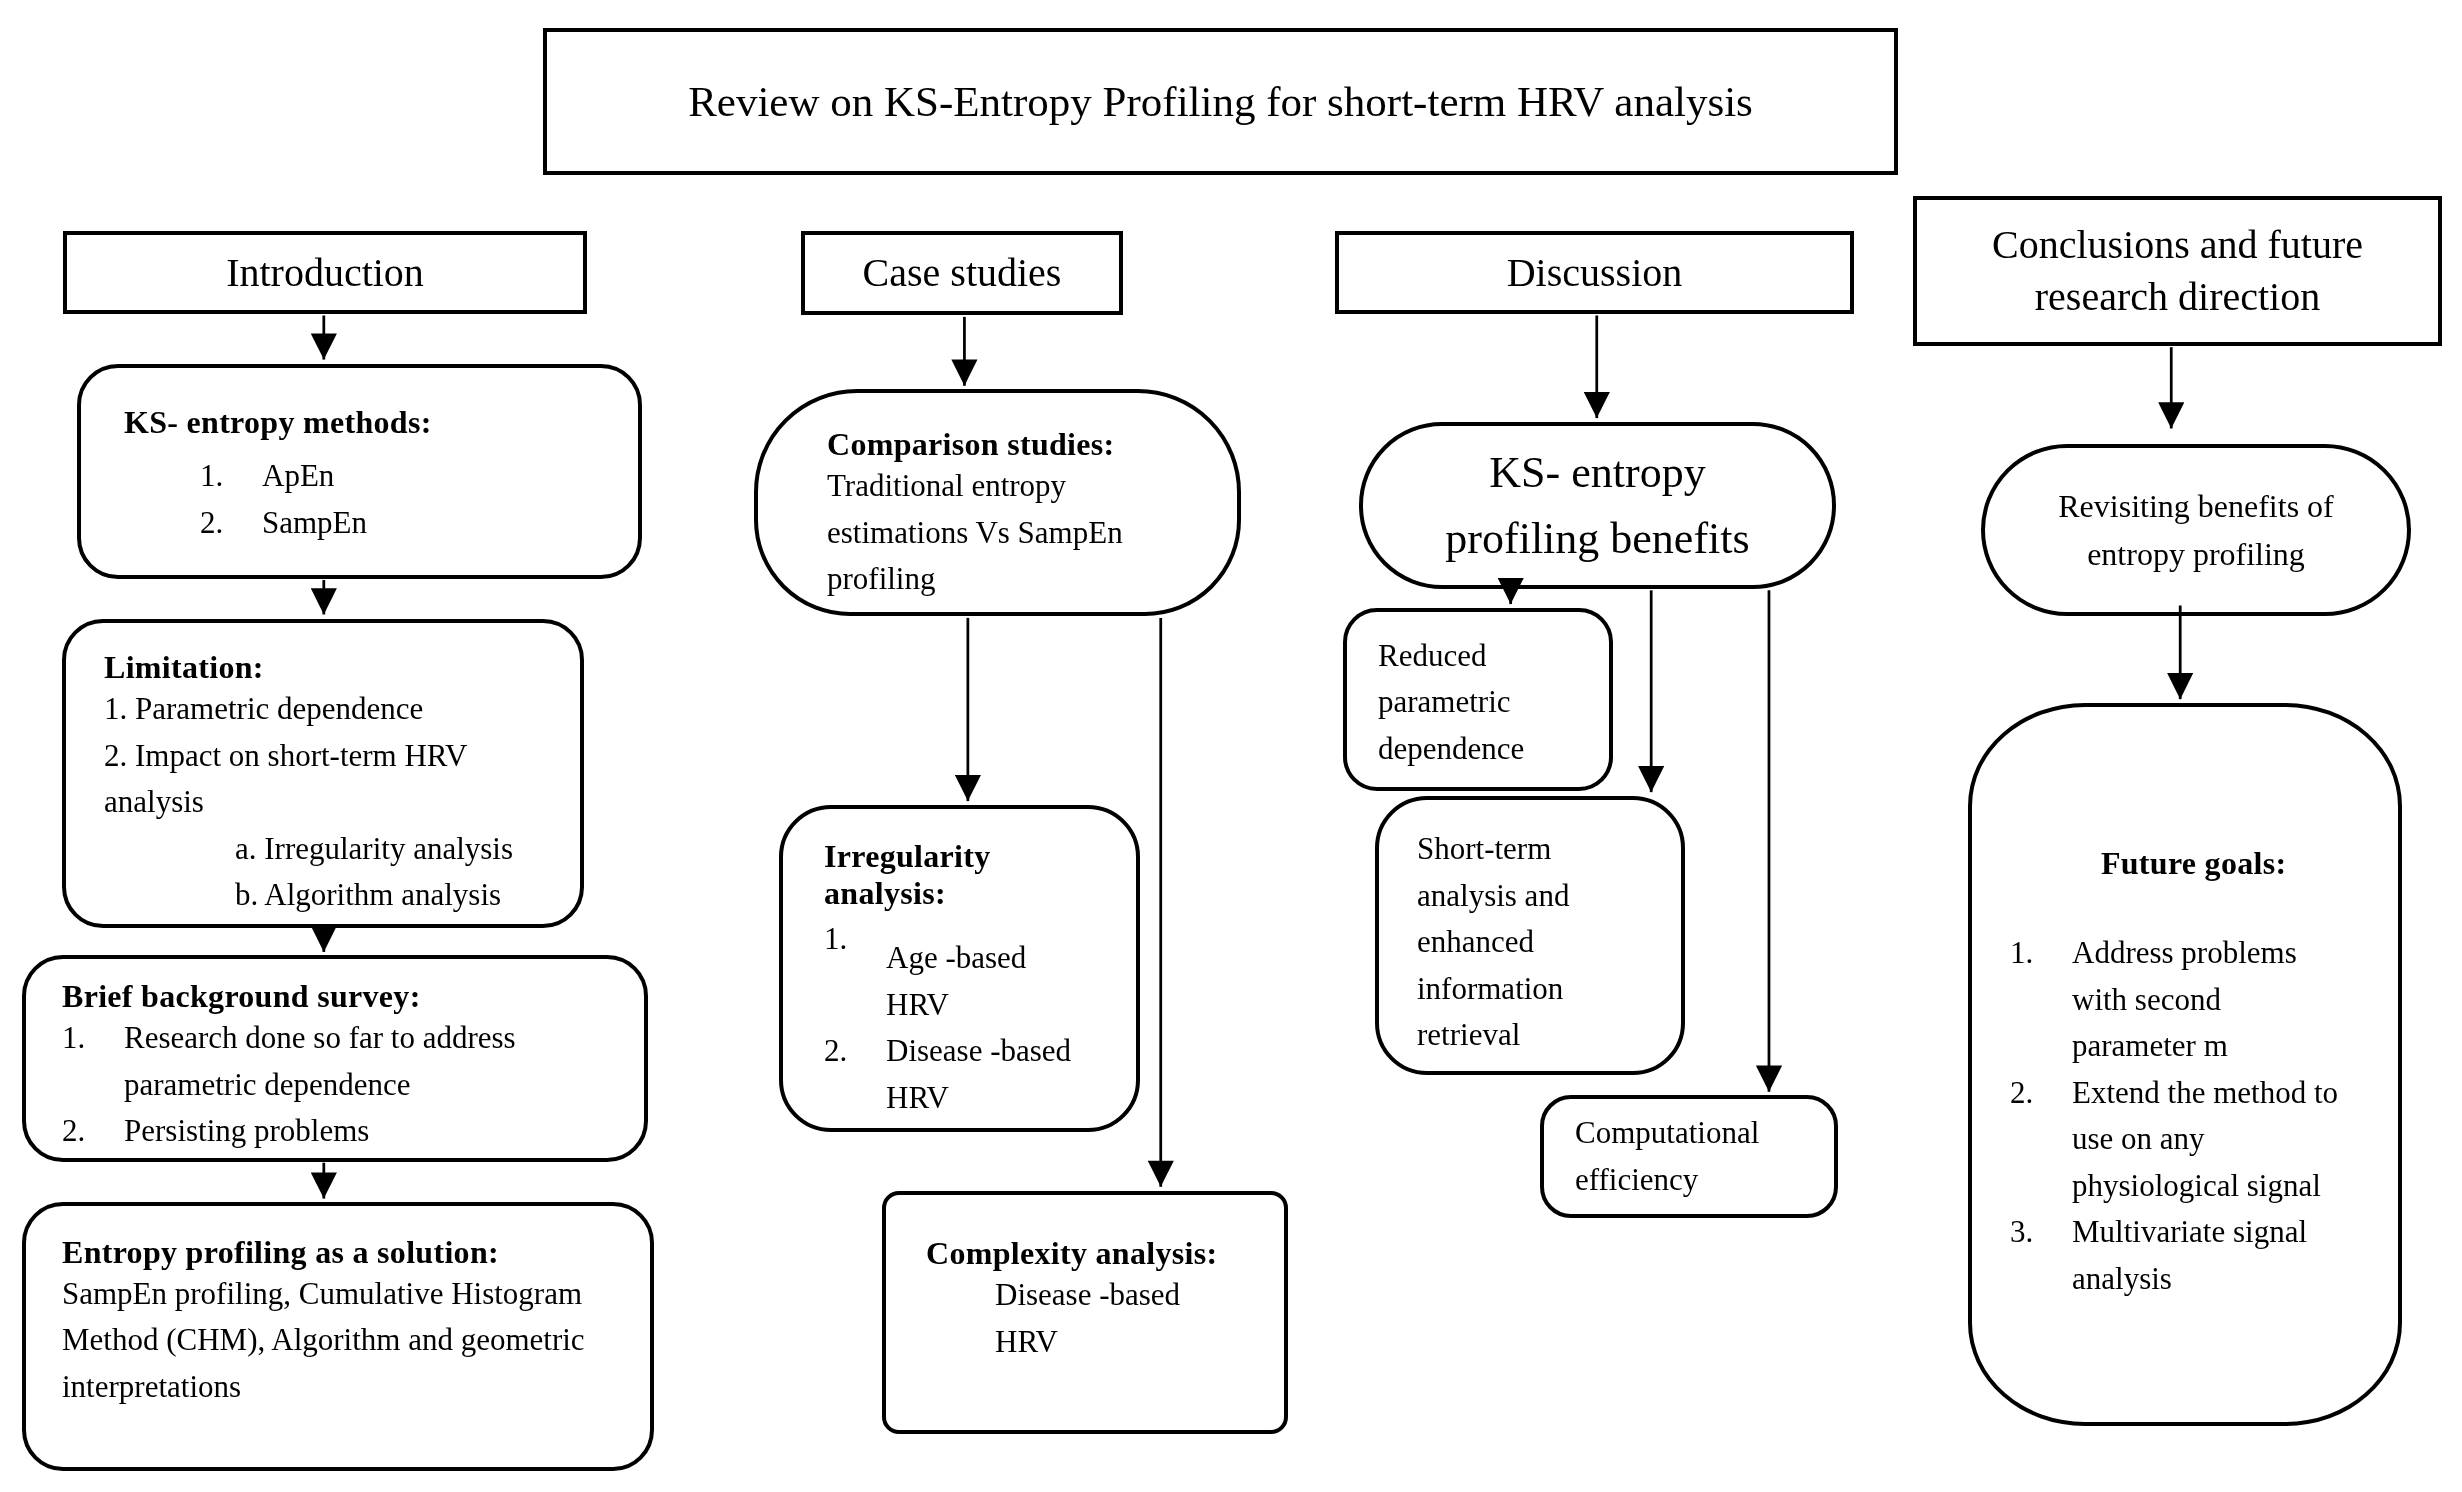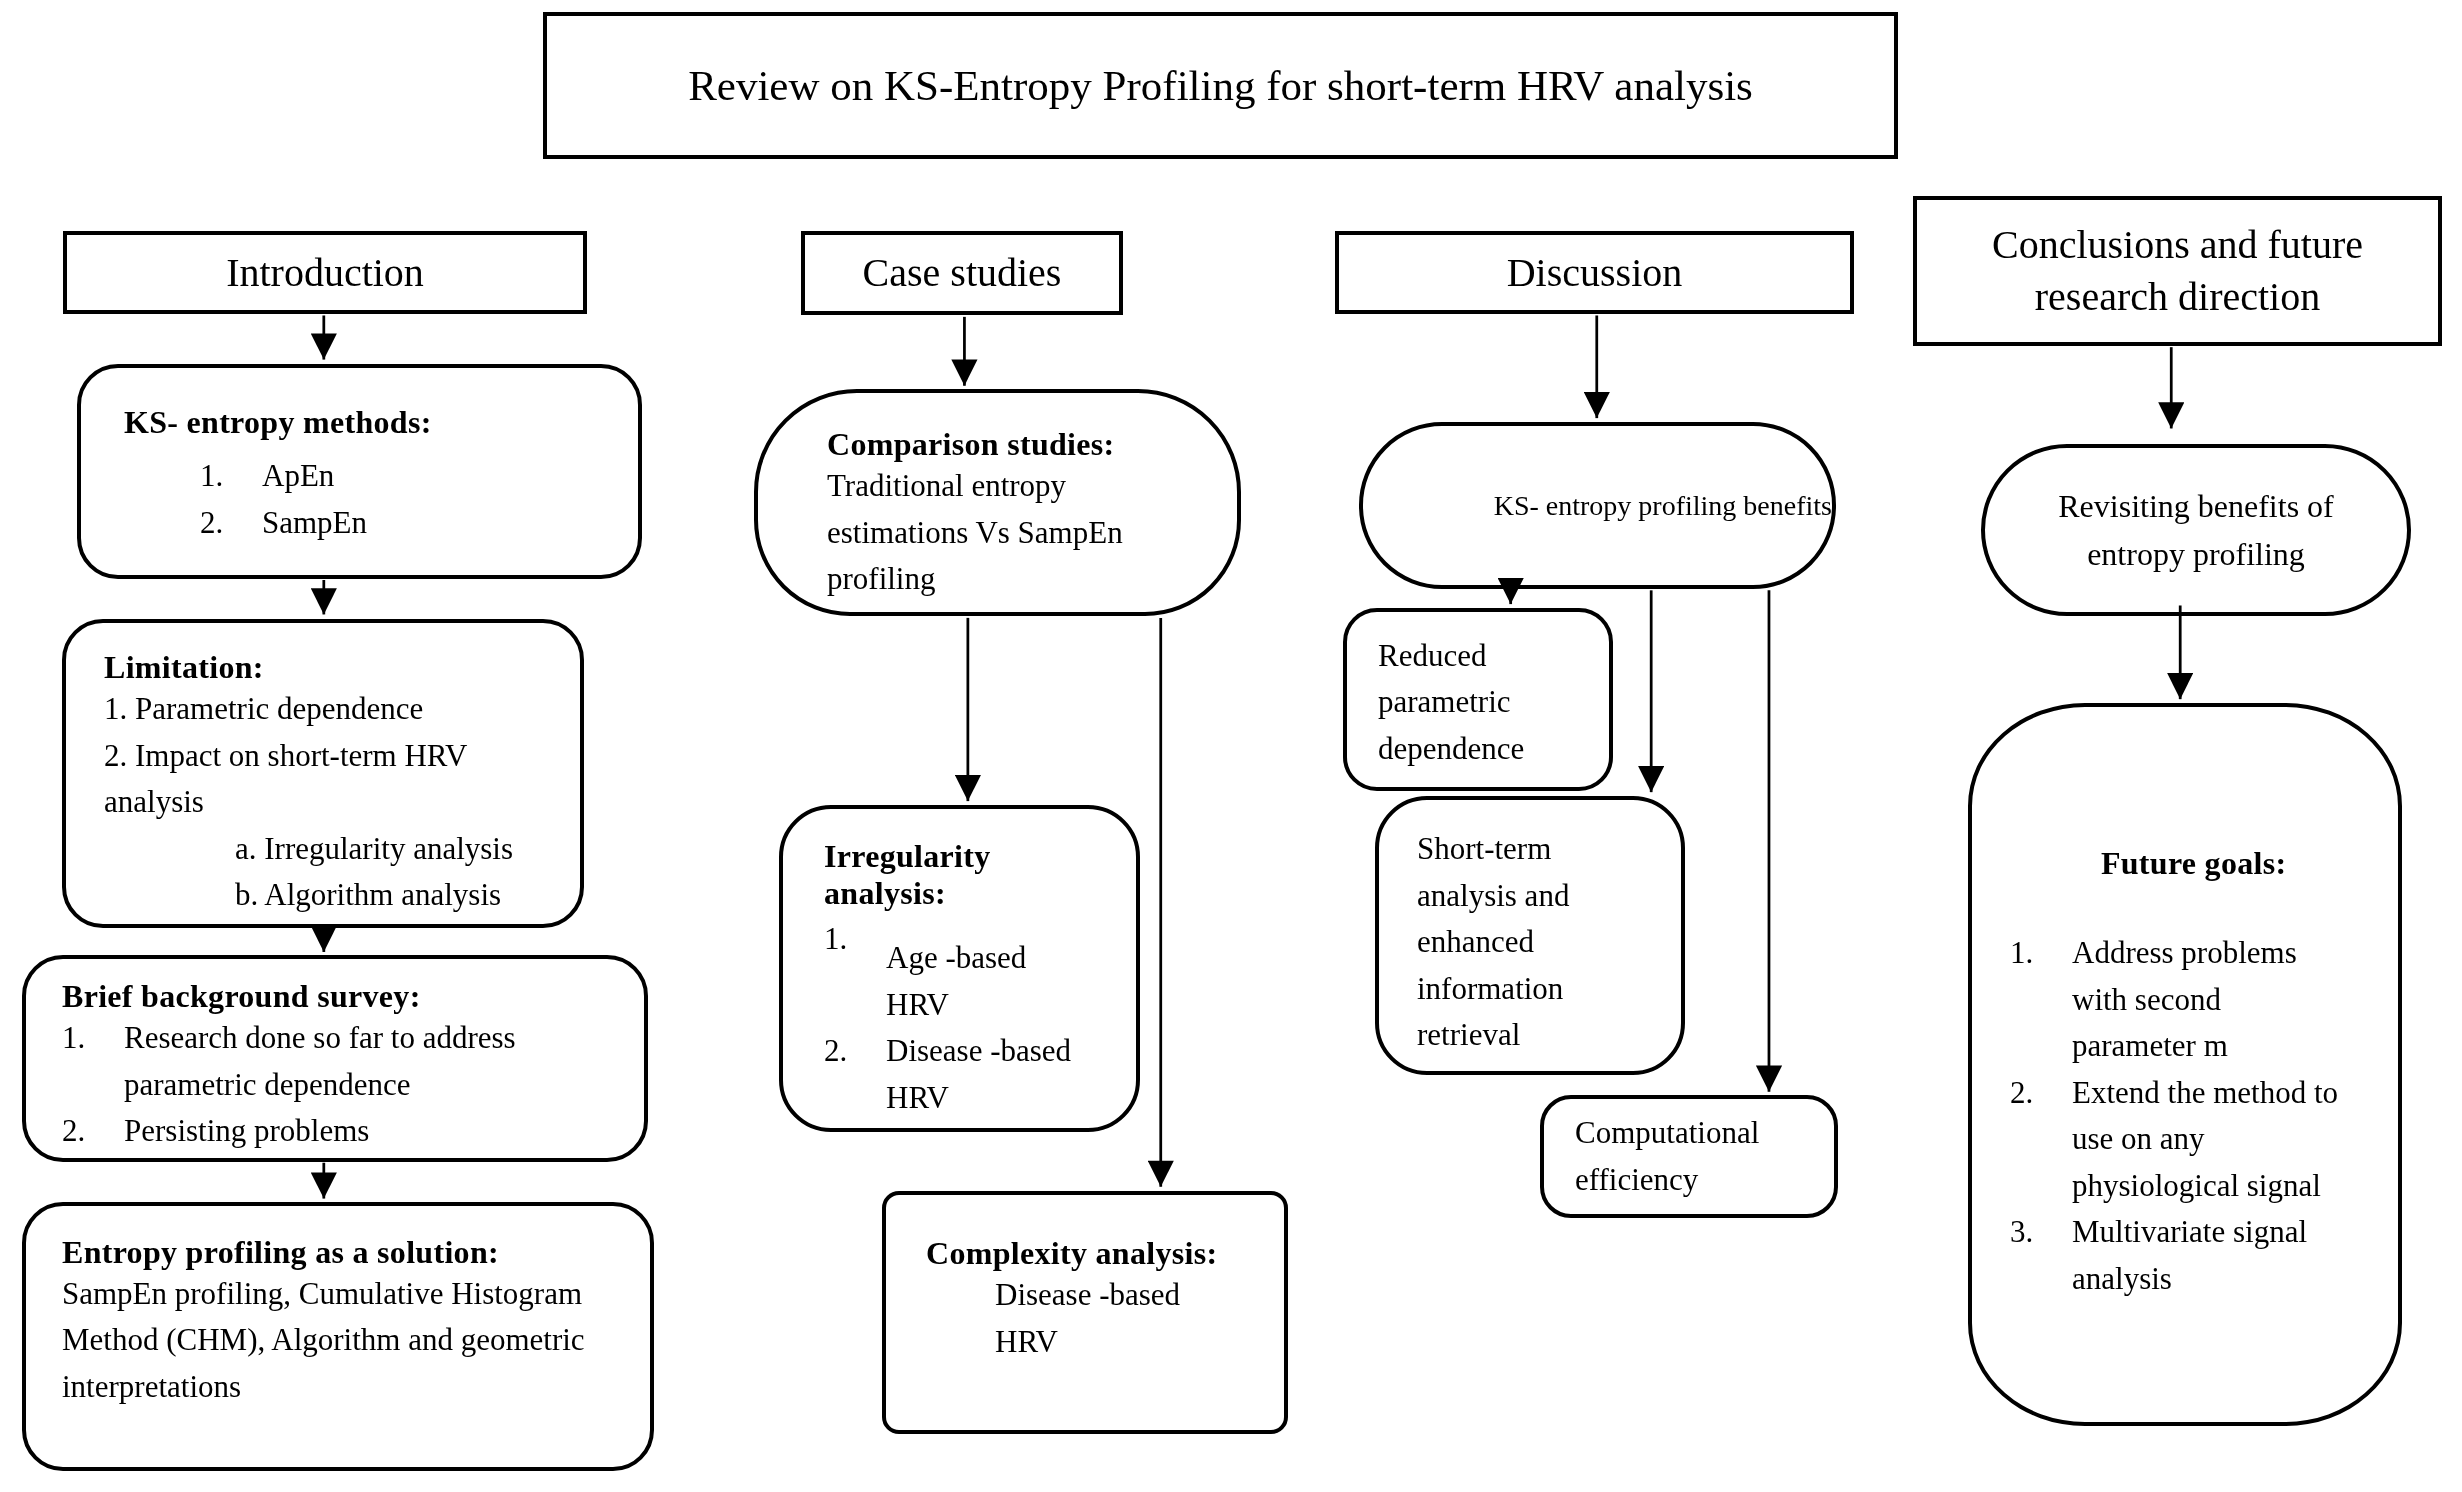--- a/index.html
+++ b/index.html
@@ -23,21 +23,21 @@
   .itm{flex:1;font-size:31px;line-height:1.5;}
   .centered{display:flex;align-items:center;justify-content:center;text-align:center;}
   svg.connectors{position:absolute;left:0;top:0;pointer-events:none;z-index:6;}
   .box{z-index:3;}
 </style>
 </head>
 <body>
 
 <div id="canvas">
 
-  <div class="box sharp title-box" style="left:543px;top:12px;width:1355px;height:147px;">
+  <div class="box sharp title-box" style="left:543px;top:28px;width:1355px;height:147px;">
     <span>Review on KS-Entropy Profiling for short-term HRV analysis</span>
   </div>
 
   <div class="box sharp header-box" style="left:63px;top:231px;width:524px;height:83px;">
     <span>Introduction</span>
   </div>
 
   <div class="box round" style="left:77px;top:364px;width:565px;height:215px;padding:36px 27.6px 0 43px;">
     <div class="bh">KS- entropy methods:</div>
     <div class="row" style="margin-top:12.4px;padding-left:76px;">
@@ -98,21 +98,21 @@
 
   <div class="box round" style="left:882px;top:1191px;width:406px;height:243px;border-radius:17px;padding:40px 20.7px 0 40px;">
     <div class="bh">Complexity analysis:</div>
     <div class="bt" style="padding-left:69px;max-width:227px;">Disease -based HRV</div>
   </div>
 
   <div class="box sharp header-box" style="left:1335px;top:231px;width:519px;height:83px;">
     <span>Discussion</span>
   </div>
 
-  <div class="box centered" style="left:1359px;top:422px;width:477px;height:167px;border-radius:83px;font-size:28px;line-height:1.5;justify-content:flex-end;">
+  <div class="box centered" style="left:1359px;top:422px;width:477px;height:167px;border-radius:83px;font-size:44px;line-height:1.5;">
     <span style="max-width:358px;">KS- entropy profiling benefits</span>
   </div>
 
   <div class="box" style="left:1343px;top:608px;width:270px;height:183px;border-radius:34px;padding:20.7px 13.8px 0 31px;">
     <div class="bt" style="max-width:207px;">Reduced parametric dependence</div>
   </div>
 
   <div class="box" style="left:1375px;top:796px;width:310px;height:279px;border-radius:52px;padding:26px 13.8px 0 38px;">
     <div class="bt" style="max-width:214px;">Short-term analysis and enhanced information retrieval</div>
   </div>

